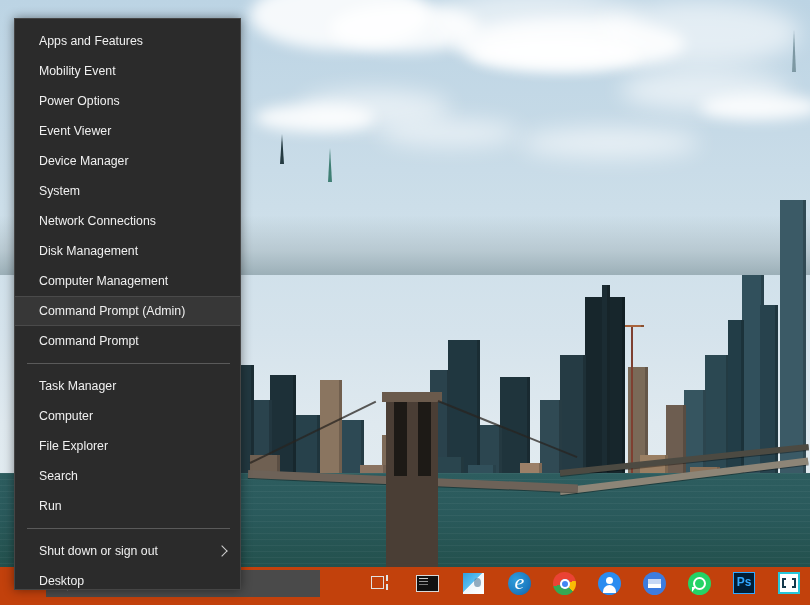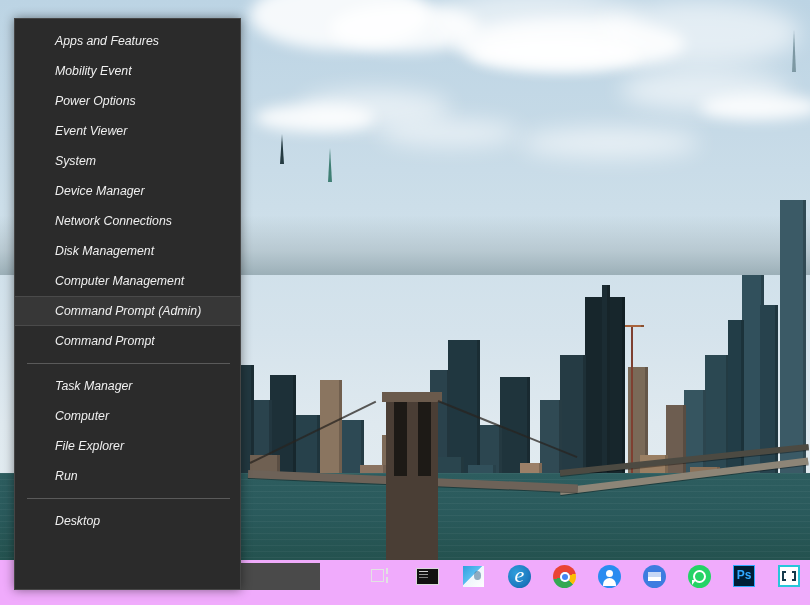--- a/index.html
+++ b/index.html
@@ -113,24 +113,23 @@
     box-shadow: 0 0 10px rgba(0,0,0,0.45);
     padding-top: 7px;
     z-index: 30;
   }
   .menu-item {
     position: relative;
     height: 30px;
     line-height: 30px;
     color: #f0f0f0;
     font-size: 12.3px;
-    padding-left: 40px;
+    padding-left: 24px;
     white-space: nowrap;
     box-sizing: border-box;
-    font-style: italic;
   }
   .menu-item.selected {
     background: #373737;
     border-top: 1px solid #4a4a4a;
     border-bottom: 1px solid #4a4a4a;
     line-height: 28px;
   }
   .menu-sep {
     height: 1px;
     margin: 7px 10px 7px 12px;
@@ -144,22 +143,22 @@
     margin-top: -4px;
     border-right: 1.4px solid #cfcfcf;
     border-top: 1.4px solid #cfcfcf;
     transform: rotate(45deg);
   }
 
   
   #taskbar {
     position: absolute;
     left: 0; right: 0; bottom: 0;
-    height: 45px;
-    background: #f0abfc;
+    height: 38px;
+    background: #c2410c;
     z-index: 20;
   }
   #start-button {
     position: absolute;
     left: 0; top: 0;
     width: 44px; height: 33px;
   }
   #search-box {
     position: absolute;
     left: 46px; top: 3px;
@@ -480,29 +479,31 @@
     <div class="tb-icon" style="left:778px;">
       <div class="brackets-ico"></div>
     </div>
   </div>
 
   <div id="winx-menu">
       <div class="menu-item"><span>Apps and Features</span></div>
       <div class="menu-item"><span>Mobility Event</span></div>
       <div class="menu-item"><span>Power Options</span></div>
       <div class="menu-item"><span>Event Viewer</span></div>
+      <div class="menu-item"><span>Device Manager</span></div>
       <div class="menu-item"><span>System</span></div>
-      <div class="menu-item"><span>Device Manager</span></div>
       <div class="menu-item"><span>Network Connections</span></div>
       <div class="menu-item"><span>Disk Management</span></div>
       <div class="menu-item"><span>Computer Management</span></div>
       <div class="menu-item selected"><span>Command Prompt (Admin)</span></div>
       <div class="menu-item"><span>Command Prompt</span></div>
       <div class="menu-sep"></div>
       <div class="menu-item"><span>Task Manager</span></div>
       <div class="menu-item"><span>Computer</span></div>
       <div class="menu-item"><span>File Explorer</span></div>
+      <div class="menu-item"><span>Search</span></div>
       <div class="menu-item"><span>Run</span></div>
       <div class="menu-sep"></div>
+      <div class="menu-item"><span>Shut down or sign out</span><span class="chev"></span></div>
       <div class="menu-item"><span>Desktop</span></div>
     </div>
 
 </div>
 
 </body></html>

